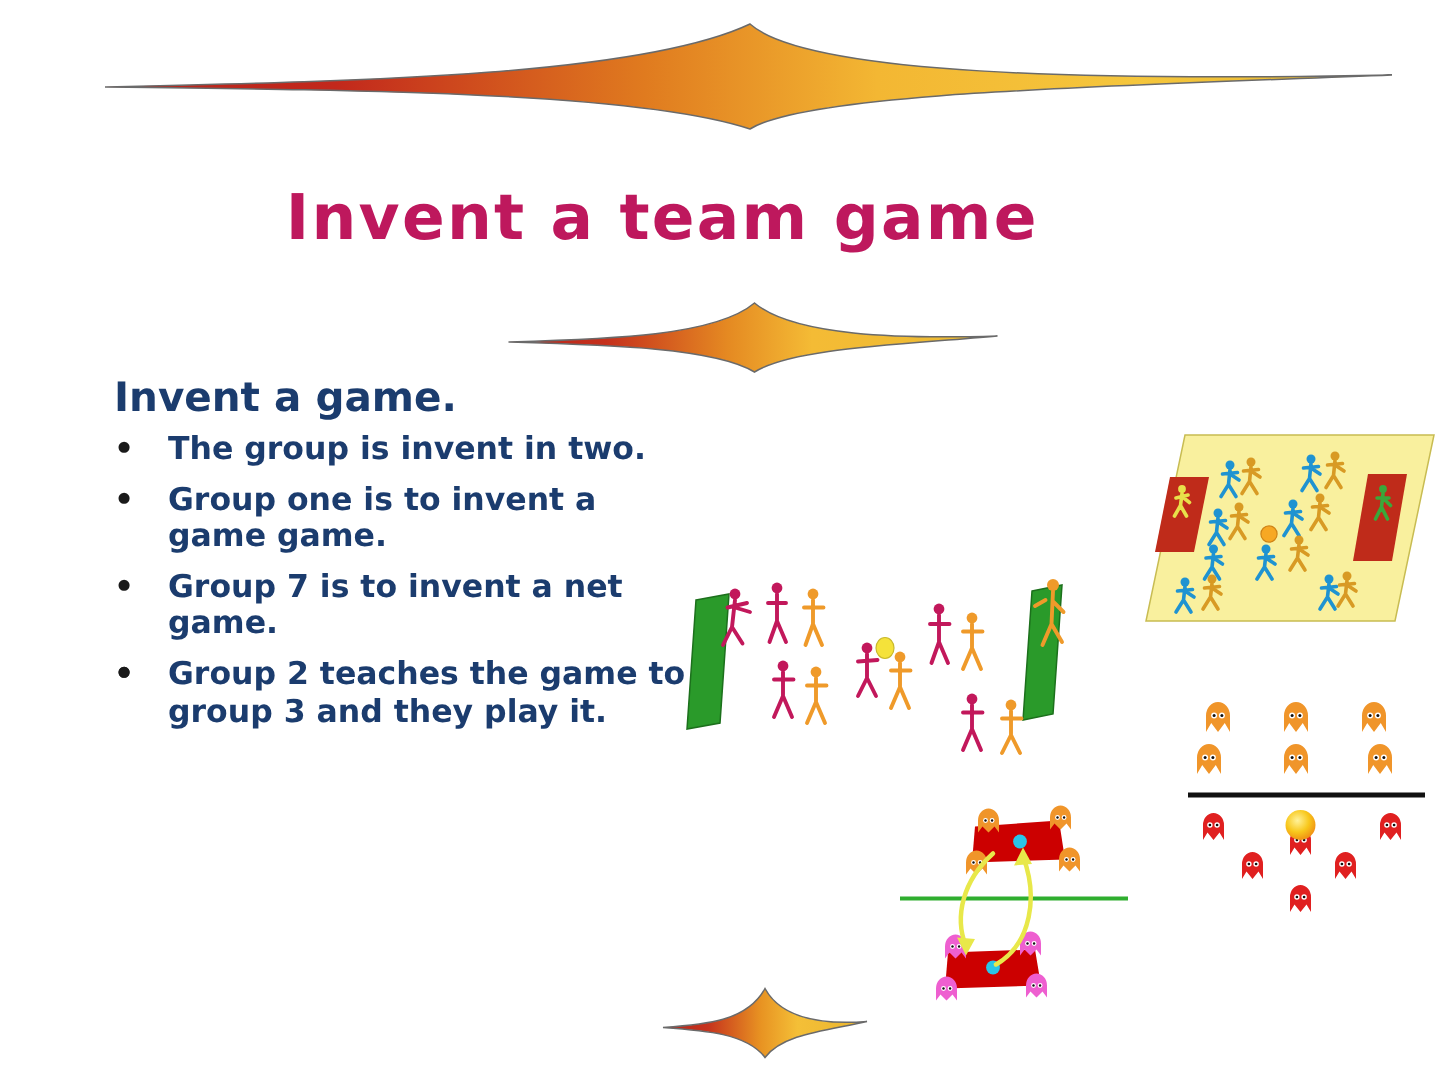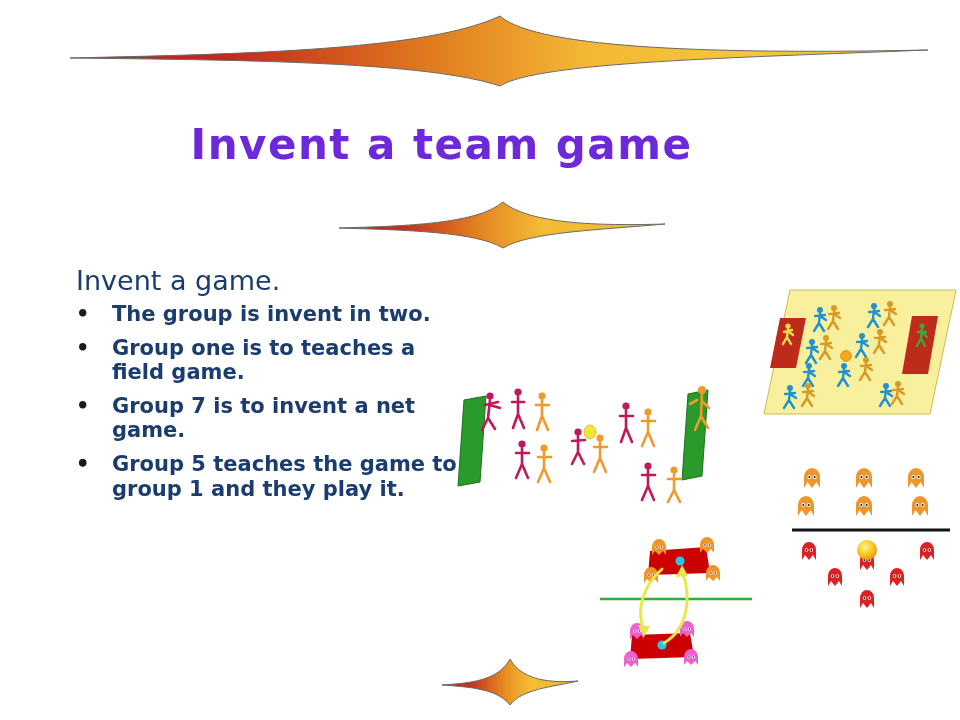--- a/index.html
+++ b/index.html
@@ -31,37 +31,38 @@
   #title {
     position: absolute;
     left: 0;
     top: 120px;
     width: 883px;
     text-align: center;
     font-family: "DejaVu Sans", sans-serif;
     font-size: 42px;
     font-weight: bold;
     letter-spacing: 1.5px;
-    color: #6d28d9;
+    color: #be185d;
     white-space: nowrap;
   }
 
   
   #body-text {
     position: absolute;
     left: 76px;
     top: 250px;
     width: 390px;
   }
   #lead-line {
     font-family: "DejaVu Sans", sans-serif;
     font-size: 27px;
     color: #1b3c6e;
-    margin: 16px 0 6px 0;
+    margin: 1px 0 6px 0;
     line-height: 1.12;
+    font-weight: bold;
   }
   ul.bullets {
     list-style: none;
     margin: 0;
     padding: 0;
   }
   ul.bullets li {
     position: relative;
     font-family: "DejaVu Sans", sans-serif;
     font-size: 21px;
@@ -123,32 +124,32 @@
 
   <div id="body-text">
     <p id="lead-line">Invent a game.</p>
     <ul class="bullets">
       <li>
         <span class="bullet-dot">•</span>
         <span>The group is invent in two.</span>
       </li>
       <li>
         <span class="bullet-dot">•</span>
-        <span>Group one is to teaches a field game.</span>
+        <span>Group one is to invent a game game.</span>
       </li>
       <li>
         <span class="bullet-dot">•</span>
         <span>Group 7 is to invent a net game.</span>
       </li>
       <li>
         <span class="bullet-dot">•</span>
       </li>
       <li>
         <span class="bullet-dot">•</span>
-        <span>Group 5 teaches the game to group 1 and they play it.</span>
+        <span>Group 2 teaches the game to group 3 and they play it.</span>
       </li>
     </ul>
   </div>
 
   <svg id="art-field" class="clipart" viewBox="0 0 196 140">
 
     <polygon points="28,8 194,8 168,132 2,132" fill="#f9f09e" stroke="#c8bc52" stroke-width="1"></polygon>
 
     <polygon points="18,36 44,36 34,86 8,86" fill="#bf2b1a"></polygon>
     <polygon points="150,34 176,34 166,92 140,92" fill="#bf2b1a"></polygon>

